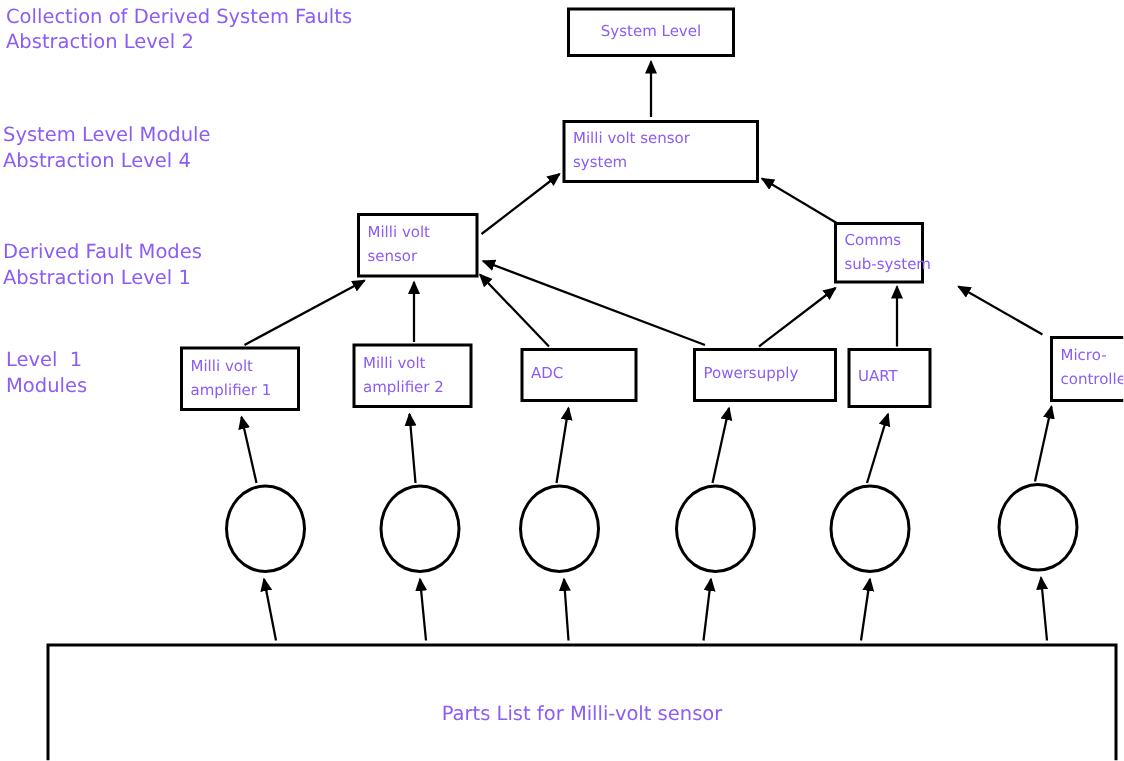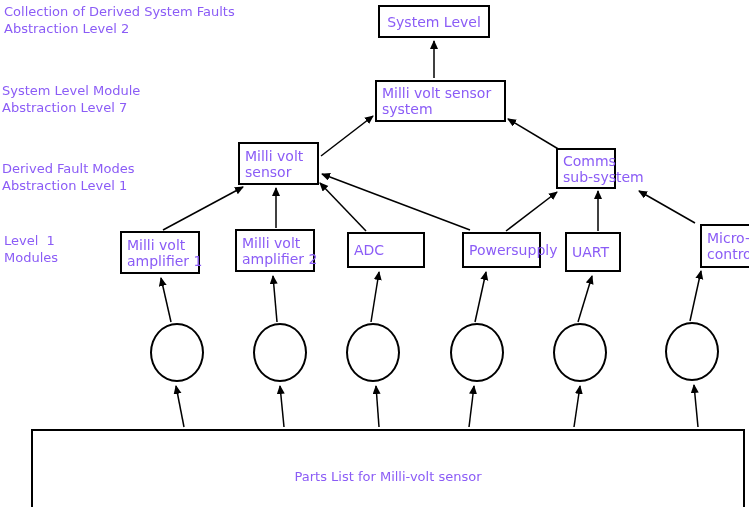--- a/index.html
+++ b/index.html
@@ -19,21 +19,21 @@
     white-space:pre;
   }
   .box{
     position:absolute;
     box-sizing:border-box;
     border:2px solid #000;
     background:#fff;
     display:flex;
     align-items:center;
     padding-left:5px;
-    font-size:14px;
+    font-size:10px;
     line-height:16px;
     white-space:pre;
   }
   .box.center{justify-content:center;padding-left:0;}
   .ellipse{
     position:absolute;
     box-sizing:border-box;
     width:54px;height:59px;
     border:2px solid #000;
     border-radius:50%;
@@ -72,21 +72,21 @@
     <line x1="284" y1="427" x2="280" y2="386" marker-end="url(#arrow)"></line>
     <line x1="379" y1="427" x2="376" y2="386" marker-end="url(#arrow)"></line>
     <line x1="469" y1="427" x2="474" y2="386" marker-end="url(#arrow)"></line>
     <line x1="574" y1="427" x2="580" y2="386" marker-end="url(#arrow)"></line>
     <line x1="698" y1="427" x2="694" y2="385" marker-end="url(#arrow)"></line>
   </svg>
 
   <div class="lbl" style="left:4px;top:3px">Collection of Derived System Faults
 Abstraction Level 2</div>
   <div class="lbl" style="left:2px;top:82px">System Level Module
-Abstraction Level 7</div>
+Abstraction Level 4</div>
   <div class="lbl" style="left:2px;top:160px">Derived Fault Modes
 Abstraction Level 1</div>
   <div class="lbl" style="left:4px;top:232px">Level  1
 Modules</div>
 
   <div class="ellipse" style="left:150px;top:323px"></div>
   <div class="ellipse" style="left:253px;top:323px"></div>
   <div class="ellipse" style="left:346px;top:323px"></div>
   <div class="ellipse" style="left:450px;top:323px"></div>
   <div class="ellipse" style="left:553px;top:323px"></div>
@@ -104,21 +104,21 @@
 sub-system</div>
 
   <div class="box" style="left:120px;top:231px;width:80px;height:43px">Milli volt
 amplifier 1</div>
 
   <div class="box" style="left:235px;top:229px;width:80px;height:43px">Milli volt
 amplifier 2</div>
 
   <div class="box" style="left:347px;top:232px;width:78px;height:36px">ADC</div>
 
-  <div class="box" style="left:462px;top:232px;width:79px;height:36px">Powersupply</div>
+  <div class="box" style="left:462px;top:232px;width:96px;height:36px">Powersupply</div>
 
   <div class="box" style="left:565px;top:232px;width:56px;height:40px">UART</div>
 
   <div class="box" style="left:700px;top:224px;width:70px;height:44px">Micro-
 controller</div>
 
   <div class="box center" style="left:31px;top:429px;width:714px;height:96px;font-size:13px">Parts List for Milli-volt sensor</div>
 
 </div>
 

